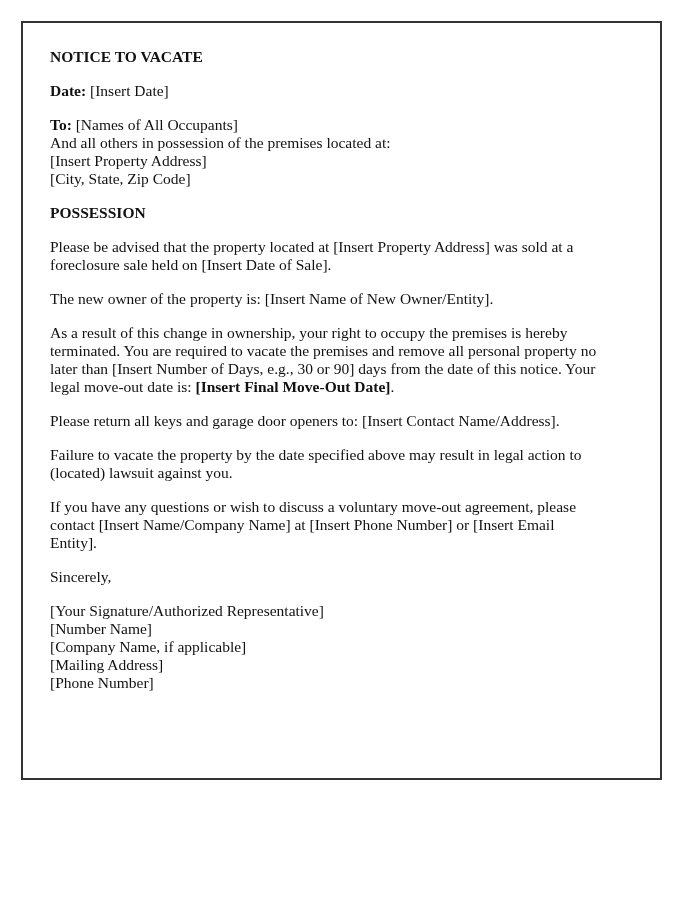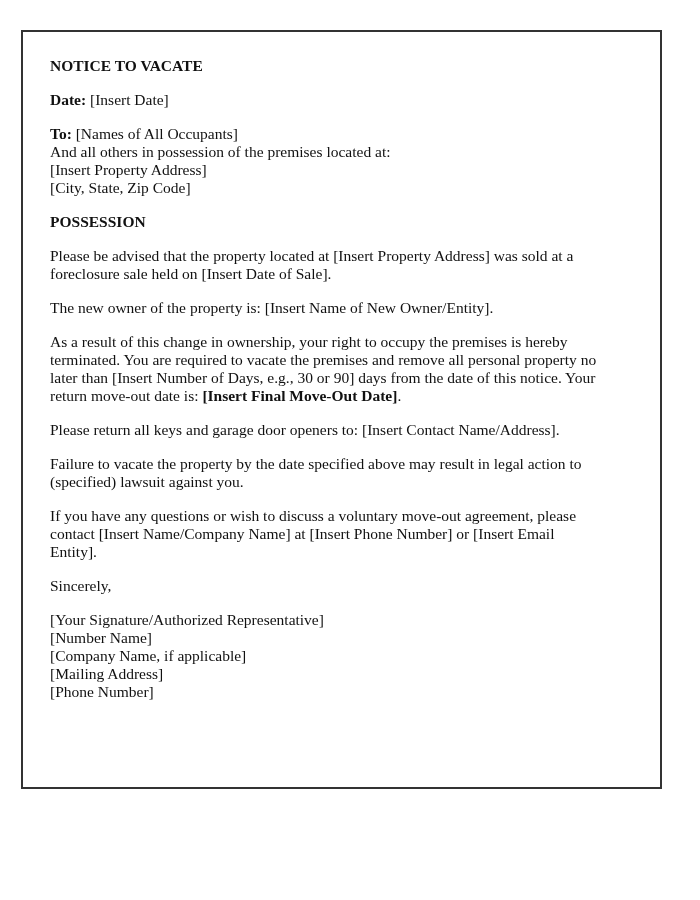--- a/index.html
+++ b/index.html
@@ -6,21 +6,21 @@
     margin: 0;
     padding: 0;
     width: 700px;
     height: 900px;
     background: #ffffff;
     font-family: "Liberation Serif", "DejaVu Serif", serif;
   }
   .page {
     position: absolute;
     left: 21px;
-    top: 30px;
+    top: 21px;
     width: 641px;
     height: 759px;
     box-sizing: border-box;
     border: 2px solid #333333;
     background: #ffffff;
     padding: 25px 30px 0 27px;
     overflow: hidden;
   }
   .block {
     margin: 0 0 16px 0;
@@ -65,30 +65,30 @@
   </div>
 
   <div class="block">
     <div class="line">The new owner of the property is: [Insert Name of New Owner/Entity].</div>
   </div>
 
   <div class="block">
     <div class="line">As a result of this change in ownership, your right to occupy the premises is hereby</div>
     <div class="line">terminated. You are required to vacate the premises and remove all personal property no</div>
     <div class="line">later than [Insert Number of Days, e.g., 30 or 90] days from the date of this notice. Your</div>
-    <div class="line"><span>return move-out date is: </span><span class="bold">[Insert Final Move-Out Date]</span><span>.</span></div>
+    <div class="line"><span>legal move-out date is: </span><span class="bold">[Insert Final Move-Out Date]</span><span>.</span></div>
   </div>
 
   <div class="block">
     <div class="line">Please return all keys and garage door openers to: [Insert Contact Name/Address].</div>
   </div>
 
   <div class="block">
     <div class="line">Failure to vacate the property by the date specified above may result in legal action to</div>
-    <div class="line">(specified) lawsuit against you.</div>
+    <div class="line">(located) lawsuit against you.</div>
   </div>
 
   <div class="block">
     <div class="line">If you have any questions or wish to discuss a voluntary move-out agreement, please</div>
     <div class="line">contact [Insert Name/Company Name] at [Insert Phone Number] or [Insert Email</div>
     <div class="line">Entity].</div>
   </div>
 
   <div class="block line">Sincerely,</div>
 

